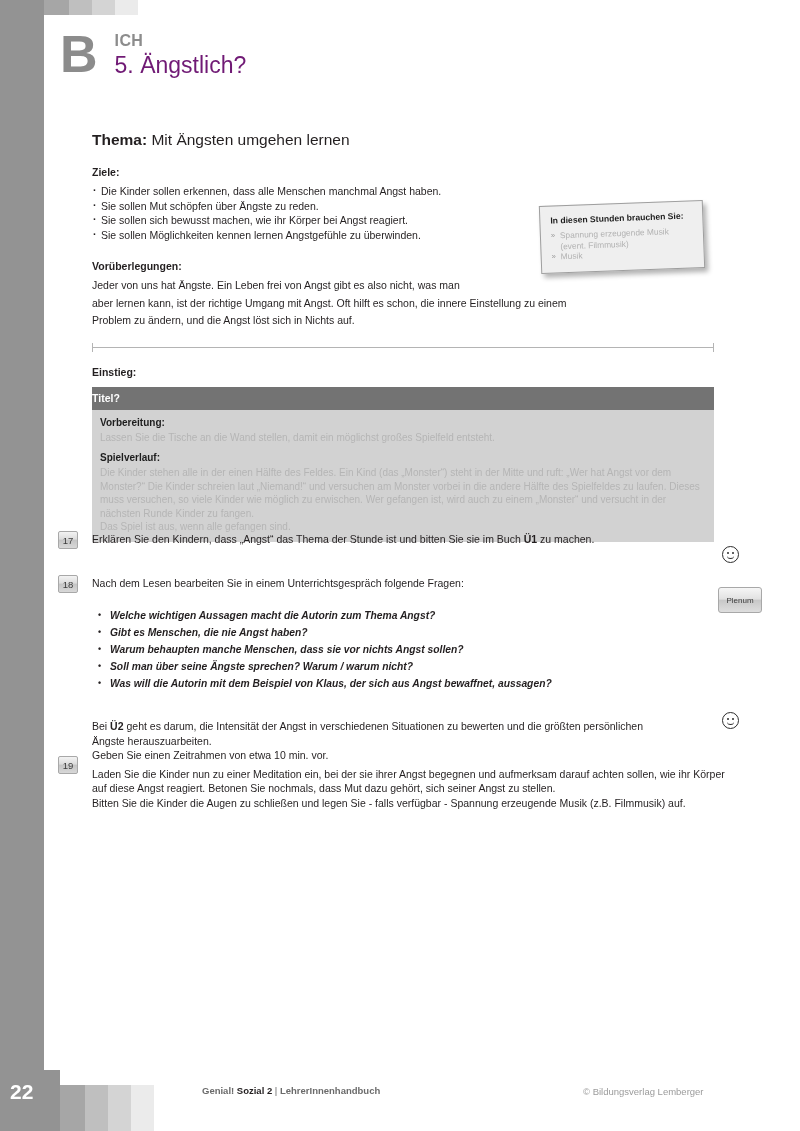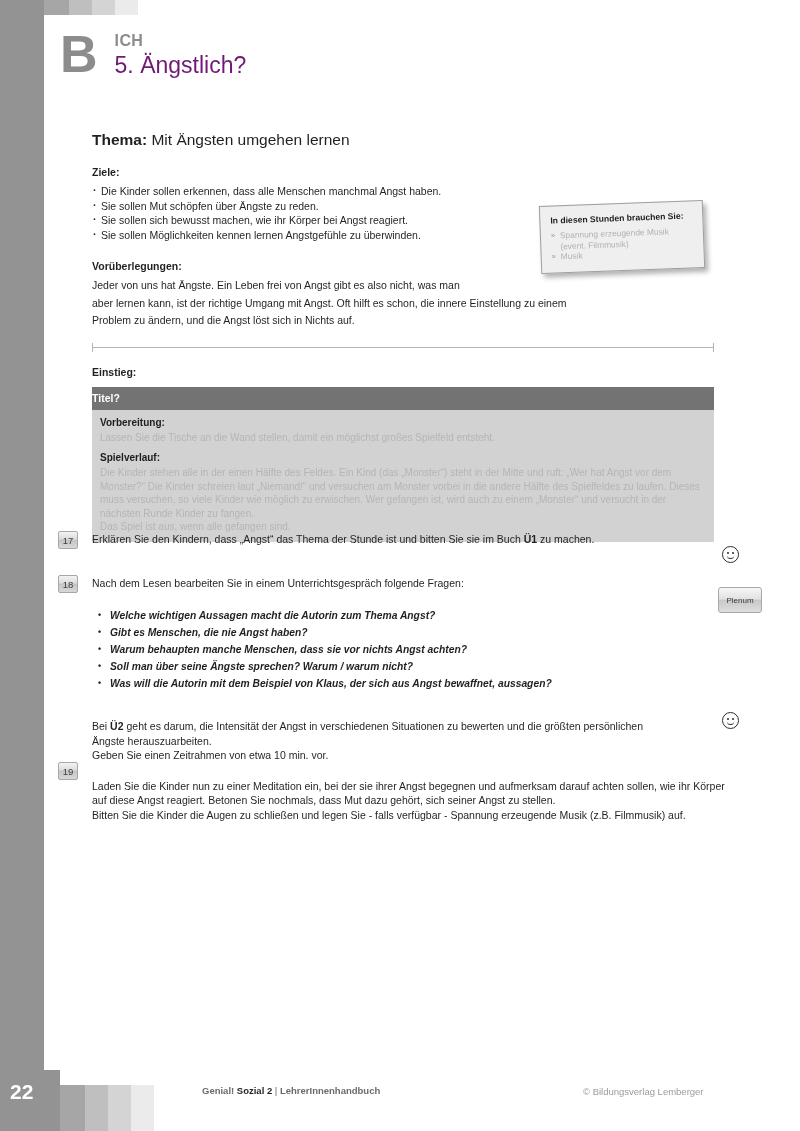--- a/index.html
+++ b/index.html
@@ -450,31 +450,31 @@
     <div class="step" style="margin-top:25px">
       <div class="numbadge">18</div>
       <div class="step-body">
         <p class="step-text">Nach dem Lesen bearbeiten Sie in einem Unterrichtsgespräch folgende Fragen:</p>
       </div>
     </div>
 
     <ul class="qlist">
       <li>Welche wichtigen Aussagen macht die Autorin zum Thema Angst?</li>
       <li>Gibt es Menschen, die nie Angst haben?</li>
-      <li>Warum behaupten manche Menschen, dass sie vor nichts Angst achten?</li>
+      <li>Warum behaupten manche Menschen, dass sie vor nichts Angst sollen?</li>
       <li>Soll man über seine Ängste sprechen? Warum / warum nicht?</li>
       <li>Was will die Autorin mit dem Beispiel von Klaus, der sich aus Angst bewaffnet, aussagen?</li>
     </ul>
 
     <div class="step" style="margin-top:27px">
       <div class="numbadge">19</div>
       <div class="step-body">
         <p class="step-text" style="width:580px"><span>Bei </span><b>Ü2</b><span> geht es darum, die Intensität der Angst in verschiedenen Situationen zu bewerten und die größten persönlichen Ängste herauszuarbeiten.</span></p>
         <p class="step-text">Geben Sie einen Zeitrahmen von etwa 10 min. vor.</p>
-        <p class="step-text" style="margin-top:16px; width:638px">Laden Sie die Kinder nun zu einer Meditation ein, bei der sie ihrer Angst begegnen und aufmerksam darauf achten sollen, wie ihr Körper auf diese Angst reagiert. Betonen Sie nochmals, dass Mut dazu gehört, sich seiner Angst zu stellen.</p>
+        <p class="step-text" style="margin-top:4px; width:638px">Laden Sie die Kinder nun zu einer Meditation ein, bei der sie ihrer Angst begegnen und aufmerksam darauf achten sollen, wie ihr Körper auf diese Angst reagiert. Betonen Sie nochmals, dass Mut dazu gehört, sich seiner Angst zu stellen.</p>
         <p class="step-text" style="width:638px">Bitten Sie die Kinder die Augen zu schließen und legen Sie - falls verfügbar - Spannung erzeugende Musik (z.B. Filmmusik) auf.</p>
       </div>
     </div>
   </div>
 
   <div class="smiley smiley-1"></div>
   <div class="smiley smiley-2"></div>
   <div class="plenum">Plenum</div>
 
   <div class="footer-block"></div>

